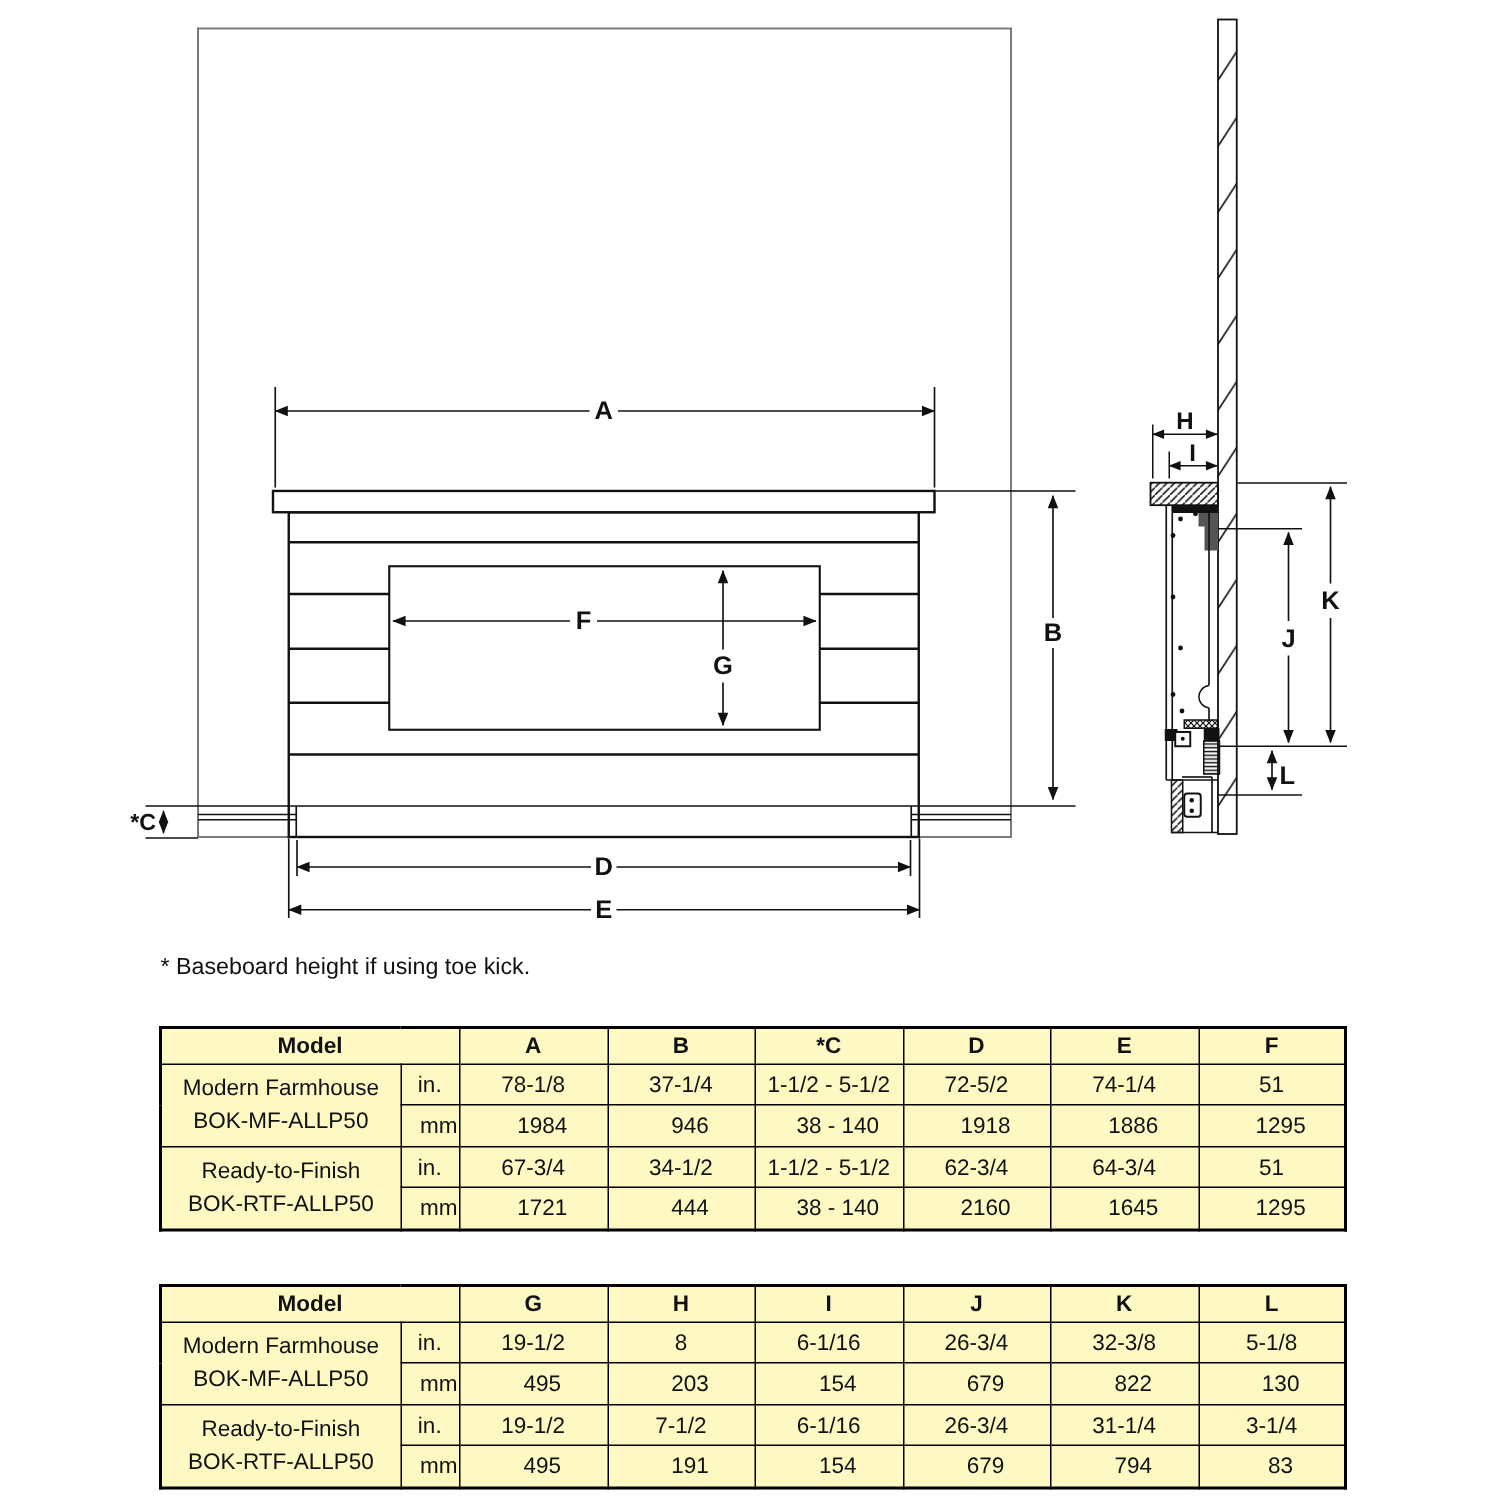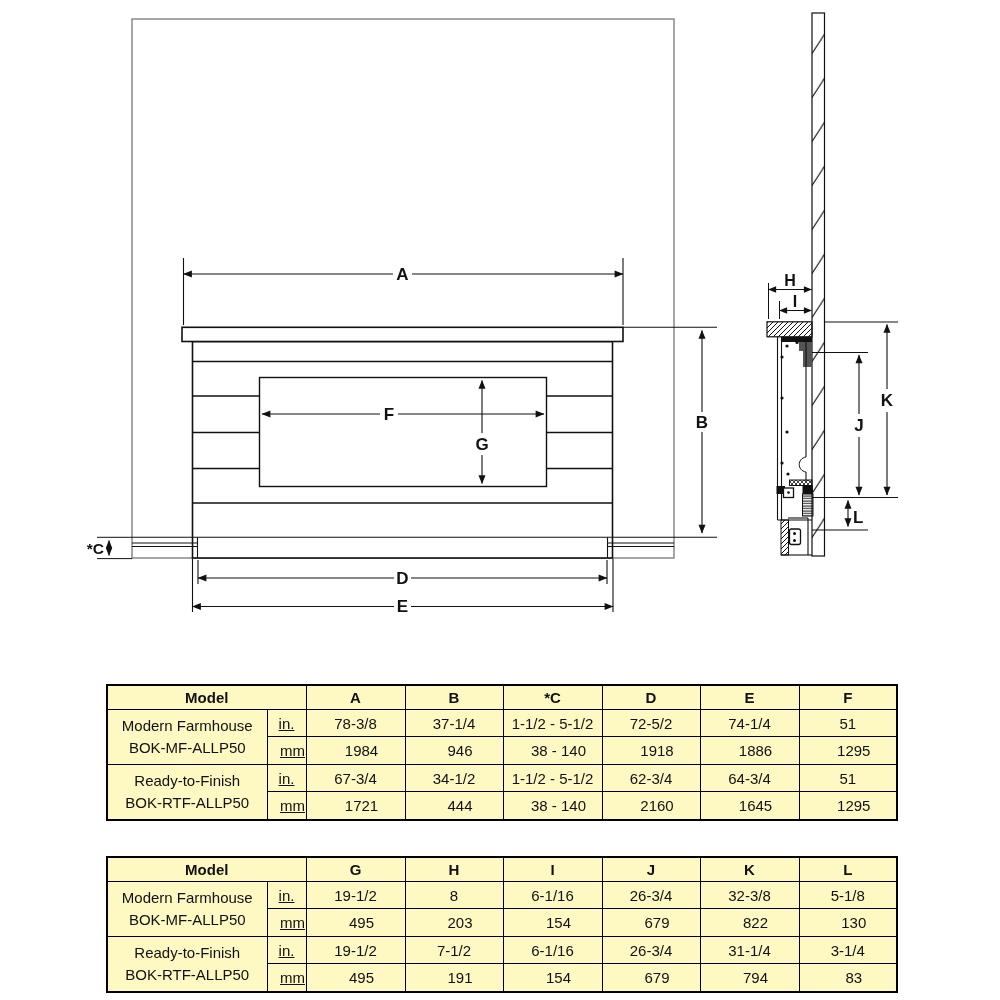--- a/index.html
+++ b/index.html
@@ -6,21 +6,21 @@
   body{width:1000px;height:1000px;position:relative;font-family:"Liberation Sans",sans-serif;color:#111;}
   #stage{position:absolute;left:0;top:0;width:1000px;height:1000px;}
   svg{position:absolute;left:0;top:0;}
   svg text{font-family:"Liberation Sans",sans-serif;font-weight:bold;fill:#111;}
   .note{position:absolute;left:107px;top:636px;font-size:15.5px;color:#111;}
   table.dim-table{position:absolute;border-collapse:collapse;table-layout:fixed;border:2px solid #000;background:#fef9c3;}
   table.dim-table th,table.dim-table td{border:1px solid #000;text-align:center;vertical-align:middle;padding:0;overflow:hidden;white-space:nowrap;}
   table.dim-table th{font-size:15px;font-weight:bold;height:23px;}
   table.dim-table td{font-size:15px;}
   td.model-cell{font-size:14.5px;line-height:1.45;}
-  td.unit-cell{font-size:13.5px;text-decoration:underline;}
+  td.unit-cell{font-size:13.5px;}
   tr.r-in td{height:26px;}
   tr.r-mm td{height:27px;padding-left:12px;}
   tr.group2 td{border-top:1.5px solid #000;}
   #table1{left:106px;top:684px;width:792px;}
   #table2{left:106px;top:856px;width:792px;}
 </style>
 </head>
 <body>
 
 <div id="stage">
@@ -199,20 +199,21 @@
     <g stroke="none" fill="#111">
       <text x="790" y="286" font-size="16" text-anchor="middle">H</text>
       <text x="795" y="307" font-size="16" text-anchor="middle">I</text>
       <text x="859" y="425.5" font-size="17" text-anchor="middle" dominant-baseline="central">J</text>
       <text x="887" y="400.5" font-size="17" text-anchor="middle" dominant-baseline="central">K</text>
       <text x="853" y="517" font-size="17" text-anchor="start" dominant-baseline="central">L</text>
     </g>
   </g>
 </svg>
 
+<div class="note">* Baseboard height if using toe kick.</div>
 
 <table id="table1" class="dim-table">
   <colgroup>
     <col style="width:160px">
         <col style="width:39px">
         <col style="width:99px">
         <col style="width:98px">
     <col style="width:99px">
         <col style="width:98px">
         <col style="width:99px">
@@ -227,21 +228,21 @@
     <th>D</th>
     <th>E</th>
     <th>F</th>
   </tr>
   <tr class="r-in">
     <td class="model-cell" rowspan="2">
       <div>Modern Farmhouse</div>
       <div>BOK-MF-ALLP50</div>
     </td>
     <td class="unit-cell">in.</td>
-    <td>78-3/8</td>
+    <td>78-1/8</td>
     <td>37-1/4</td>
     <td>1-1/2 - 5-1/2</td>
     <td>72-5/2</td>
     <td>74-1/4</td>
     <td>51</td>
   </tr>
   <tr class="r-mm">
     <td class="unit-cell">mm</td>
     <td>1984</td>
     <td>946</td>

